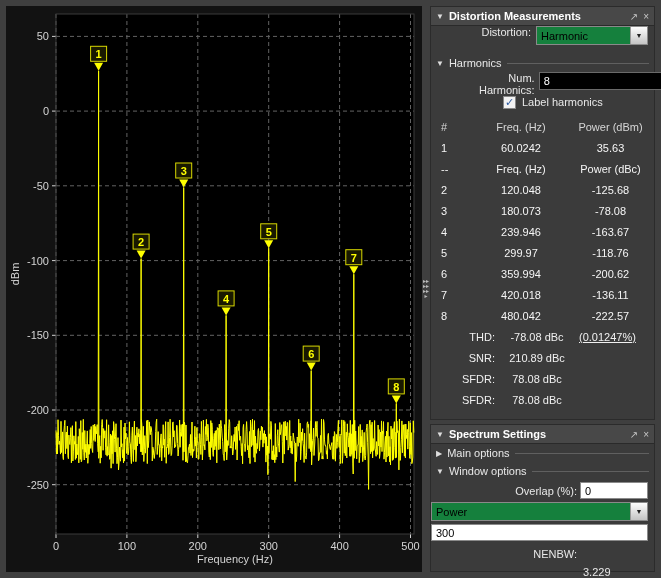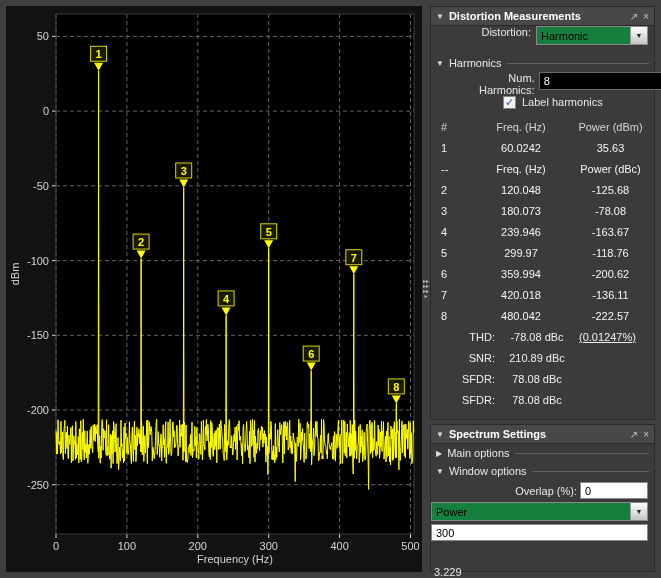--- a/index.html
+++ b/index.html
@@ -291,16 +291,17 @@
       </span>
     </div>
 
     <div class="setrow">
       <span class="setfield">
           <input class="white-input" value="300" style="">
         </span>
     </div>
 
     <div class="setrow">
+      <span class="setlabel">NENBW:</span>
       <span class="setfield static-val">3.229</span>
     </div>
   </div>
 </div>
 
 </body></html>

